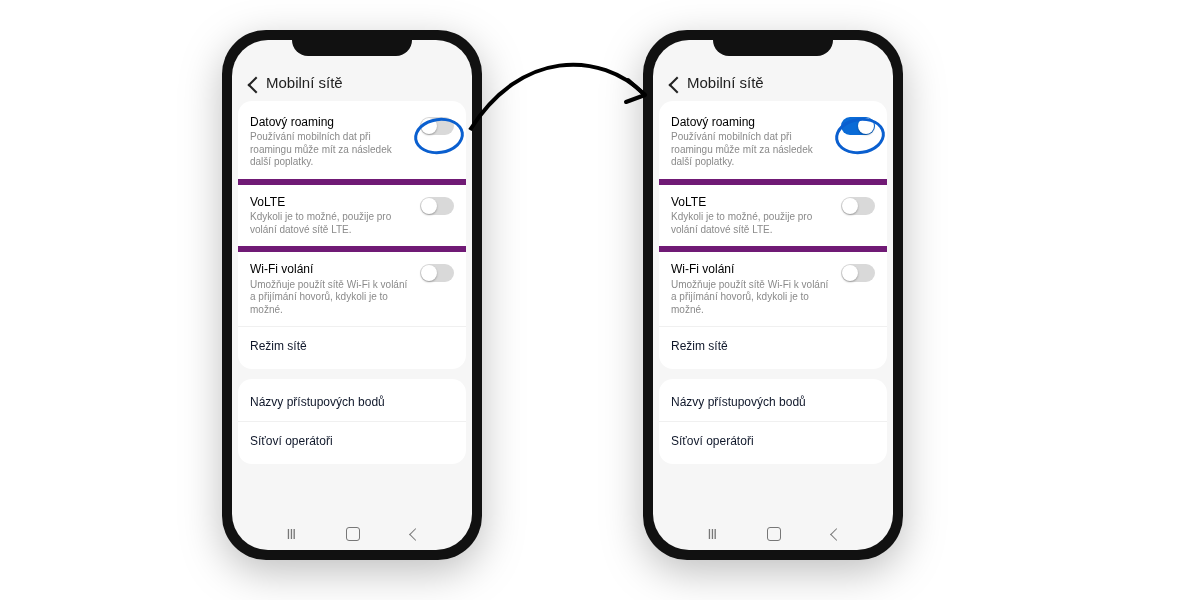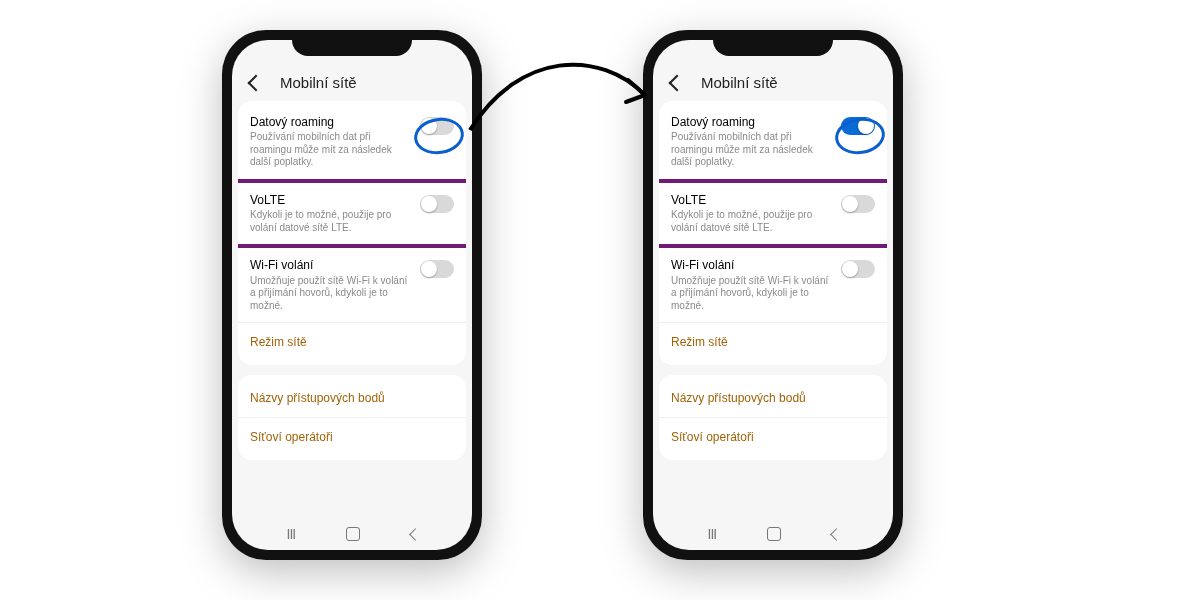--- a/index.html
+++ b/index.html
@@ -4,31 +4,31 @@
 <style>
   html,body{margin:0;padding:0;width:1200px;height:600px;background:#ffffff;font-family:-apple-system,Helvetica,Arial,sans-serif;overflow:hidden}
   .stage{position:relative;width:1200px;height:600px}
   
   .phone{position:absolute;width:260px;height:530px;border-radius:44px;background:#111;padding:10px;box-sizing:border-box;filter:drop-shadow(0 12px 20px rgba(0,0,0,.25))}
   .phone.left{left:222px;top:30px}
   .phone.right{left:643px;top:30px}
   .screen{position:absolute;inset:10px;border-radius:36px;background:#f6f6f6;overflow:hidden}
   .notch{position:absolute;top:0;left:50%;transform:translateX(-50%);width:120px;height:26px;background:#111;border-bottom-left-radius:16px;border-bottom-right-radius:16px;z-index:3}
   
-  .hdr{display:flex;align-items:center;gap:18px;padding:34px 14px 10px 14px}
+  .hdr{display:flex;align-items:flex-end;gap:4px;padding:34px 14px 10px 14px}
   .back{width:10px;height:10px;border-left:2px solid #222;border-bottom:2px solid #222;transform:rotate(45deg);margin-left:4px}
   .title{font-size:15px;color:#222}
   
   .card{background:#fff;margin:0 6px;border-radius:14px;padding:4px 0}
-  .row{display:flex;align-items:flex-start;justify-content:space-between;padding:10px 12px;border-top:4px solid #701a75}
+  .row{display:flex;align-items:flex-start;justify-content:space-between;padding:10px 12px;border-top:6px solid #701a75}
   .row:first-child{border-top:none}
   .rowtxt{flex:1;padding-right:8px}
   .rt{font-size:12px;color:#000000;line-height:1.2}
   .rd{font-size:10px;color:#8a8a8a;line-height:1.25;margin-top:2px}
-  .simple{padding:12px 12px;border-top:1px solid #f0f0f0;font-size:12px;color:#a16207}
+  .simple{padding:12px 12px;border-top:1px solid #f0f0f0;font-size:12px;color:#0f172a}
   
   .tg{width:34px;height:18px;border-radius:10px;background:#d9d9d9;position:relative;flex:0 0 auto;margin-top:2px}
   .tg .knob{position:absolute;top:1px;left:1px;width:16px;height:16px;border-radius:50%;background:#fff;box-shadow:0 1px 2px rgba(0,0,0,.3)}
   .tg.on{background:#0a6bd6}
   .tg.on .knob{left:17px}
   
   .nav{position:absolute;bottom:8px;left:3px;right:0;display:flex;justify-content:space-around;align-items:center;padding:0 26px}
   .nav span{color:#777;font-size:14px}
   .nav .recent{letter-spacing:-1px}
   .nav .home{width:12px;height:12px;border:1.5px solid #777;border-radius:3px;display:inline-block}

